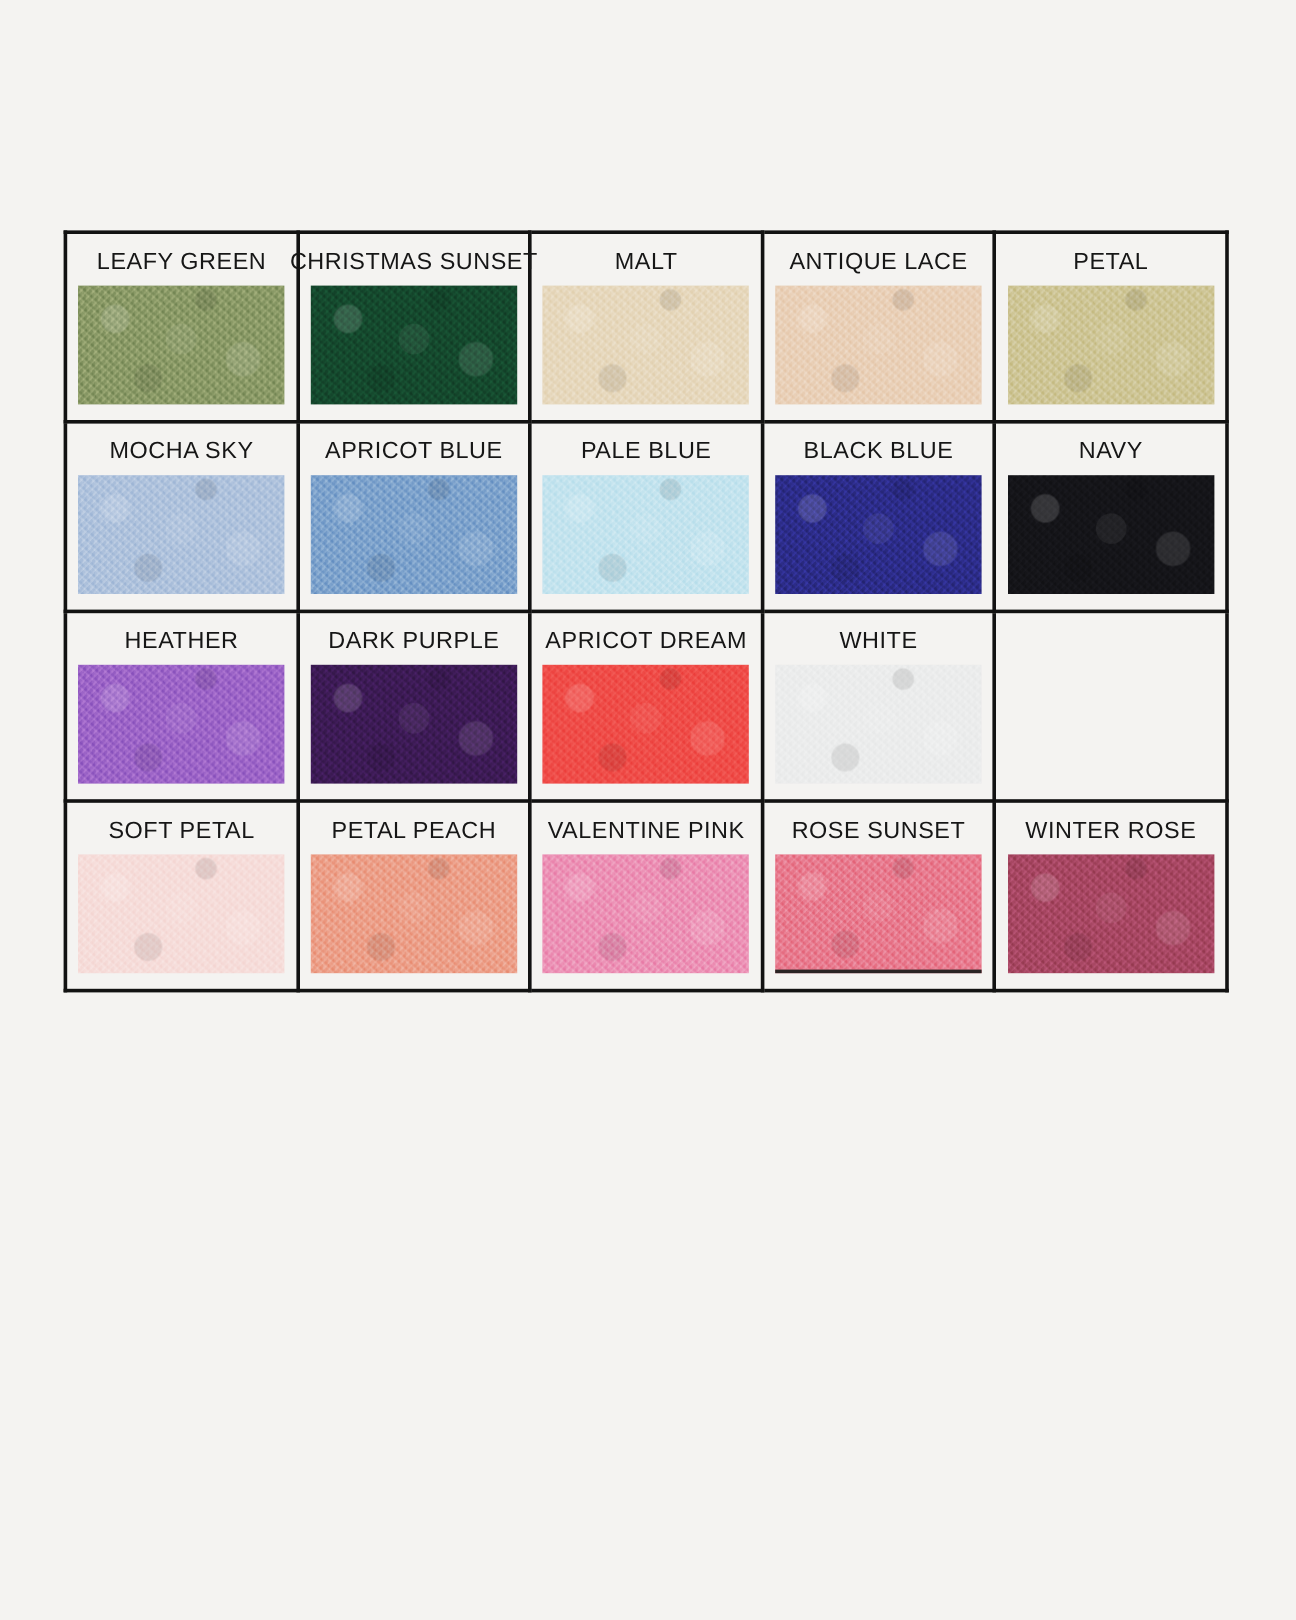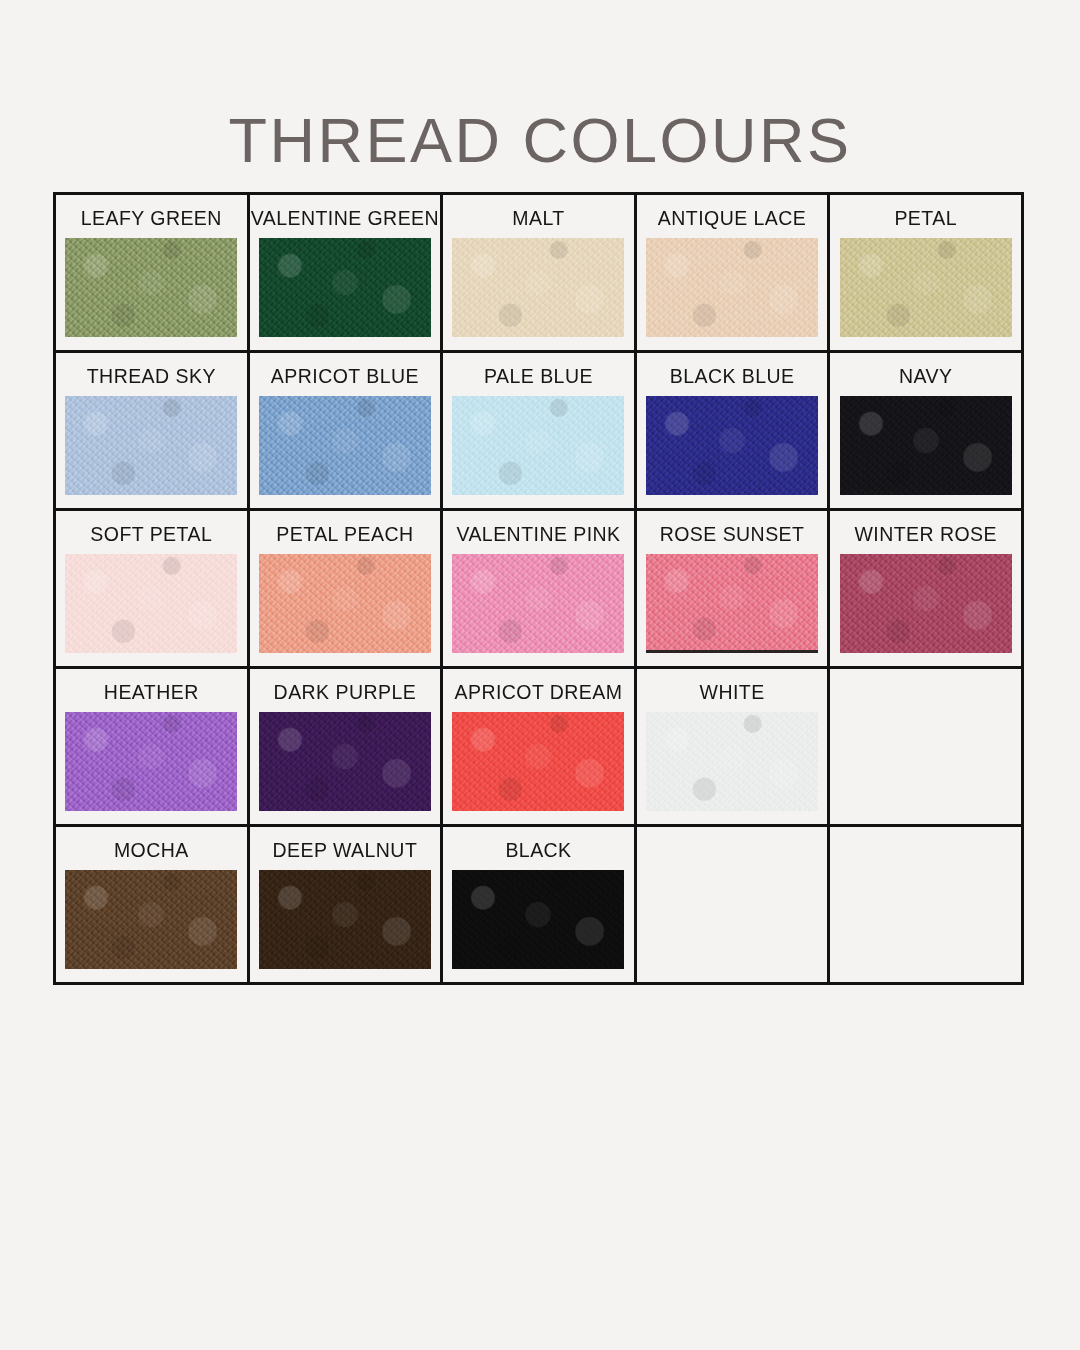--- a/index.html
+++ b/index.html
@@ -127,34 +127,33 @@
 
   .cell-empty .cell-inner {
     height: 149px;
   }
 </style>
 </head>
 <body>
 
 <div class="page">
 
-  <h1 class="page-title">THREAD COLOURS</h1>
 
   <table class="swatch-table">
     <tbody>
         <tr>
           <td>
             <div class="cell-inner">
               <div class="cell-label">LEAFY GREEN</div>
               <div class="swatch" style="background-color: rgb(135, 151, 100);"></div>
             </div>
           </td>
           <td>
             <div class="cell-inner">
-              <div class="cell-label">VALENTINE GREEN</div>
+              <div class="cell-label">CHRISTMAS SUNSET</div>
               <div class="swatch" style="background-color: rgb(20, 71, 44);"></div>
             </div>
           </td>
           <td>
             <div class="cell-inner">
               <div class="cell-label">MALT</div>
               <div class="swatch" style="background-color: rgb(230, 215, 187);"></div>
             </div>
           </td>
           <td>
@@ -166,21 +165,21 @@
           <td>
             <div class="cell-inner">
               <div class="cell-label">PETAL</div>
               <div class="swatch" style="background-color: rgb(205, 196, 147);"></div>
             </div>
           </td>
         </tr>
         <tr>
           <td>
             <div class="cell-inner">
-              <div class="cell-label">THREAD SKY</div>
+              <div class="cell-label">MOCHA SKY</div>
               <div class="swatch" style="background-color: rgb(173, 193, 220);"></div>
             </div>
           </td>
           <td>
             <div class="cell-inner">
               <div class="cell-label">APRICOT BLUE</div>
               <div class="swatch" style="background-color: rgb(122, 160, 203);"></div>
             </div>
           </td>
           <td>
@@ -198,20 +197,49 @@
           <td>
             <div class="cell-inner">
               <div class="cell-label">NAVY</div>
               <div class="swatch" style="background-color: rgb(20, 20, 24);"></div>
             </div>
           </td>
         </tr>
         <tr>
           <td>
             <div class="cell-inner">
+              <div class="cell-label">HEATHER</div>
+              <div class="swatch" style="background-color: rgb(154, 98, 198);"></div>
+            </div>
+          </td>
+          <td>
+            <div class="cell-inner">
+              <div class="cell-label">DARK PURPLE</div>
+              <div class="swatch" style="background-color: rgb(59, 26, 83);"></div>
+            </div>
+          </td>
+          <td>
+            <div class="cell-inner">
+              <div class="cell-label">APRICOT DREAM</div>
+              <div class="swatch" style="background-color: rgb(239, 75, 71);"></div>
+            </div>
+          </td>
+          <td>
+            <div class="cell-inner">
+              <div class="cell-label">WHITE</div>
+              <div class="swatch" style="background-color: rgb(235, 236, 236);"></div>
+            </div>
+          </td>
+          <td class="cell-empty">
+            <div class="cell-inner"></div>
+          </td>
+        </tr>
+        <tr>
+          <td>
+            <div class="cell-inner">
               <div class="cell-label">SOFT PETAL</div>
               <div class="swatch" style="background-color: rgb(246, 220, 217);"></div>
             </div>
           </td>
           <td>
             <div class="cell-inner">
               <div class="cell-label">PETAL PEACH</div>
               <div class="swatch" style="background-color: rgb(236, 157, 134);"></div>
             </div>
           </td>
@@ -227,71 +255,16 @@
               <div class="swatch bottom-rule" style="background-color: rgb(232, 120, 140);"></div>
             </div>
           </td>
           <td>
             <div class="cell-inner">
               <div class="cell-label">WINTER ROSE</div>
               <div class="swatch" style="background-color: rgb(165, 69, 96);"></div>
             </div>
           </td>
         </tr>
-        <tr>
-          <td>
-            <div class="cell-inner">
-              <div class="cell-label">HEATHER</div>
-              <div class="swatch" style="background-color: rgb(154, 98, 198);"></div>
-            </div>
-          </td>
-          <td>
-            <div class="cell-inner">
-              <div class="cell-label">DARK PURPLE</div>
-              <div class="swatch" style="background-color: rgb(59, 26, 83);"></div>
-            </div>
-          </td>
-          <td>
-            <div class="cell-inner">
-              <div class="cell-label">APRICOT DREAM</div>
-              <div class="swatch" style="background-color: rgb(239, 75, 71);"></div>
-            </div>
-          </td>
-          <td>
-            <div class="cell-inner">
-              <div class="cell-label">WHITE</div>
-              <div class="swatch" style="background-color: rgb(235, 236, 236);"></div>
-            </div>
-          </td>
-          <td class="cell-empty">
-            <div class="cell-inner"></div>
-          </td>
-        </tr>
-        <tr>
-          <td>
-            <div class="cell-inner">
-              <div class="cell-label">MOCHA</div>
-              <div class="swatch" style="background-color: rgb(90, 64, 41);"></div>
-            </div>
-          </td>
-          <td>
-            <div class="cell-inner">
-              <div class="cell-label">DEEP WALNUT</div>
-              <div class="swatch" style="background-color: rgb(52, 35, 21);"></div>
-            </div>
-          </td>
-          <td>
-            <div class="cell-inner">
-              <div class="cell-label">BLACK</div>
-              <div class="swatch" style="background-color: rgb(13, 13, 13);"></div>
-            </div>
-          </td>
-          <td class="cell-empty">
-            <div class="cell-inner"></div>
-          </td>
-          <td class="cell-empty">
-            <div class="cell-inner"></div>
-          </td>
-        </tr>
       </tbody>
   </table>
 
 </div>
 
 </body></html>

